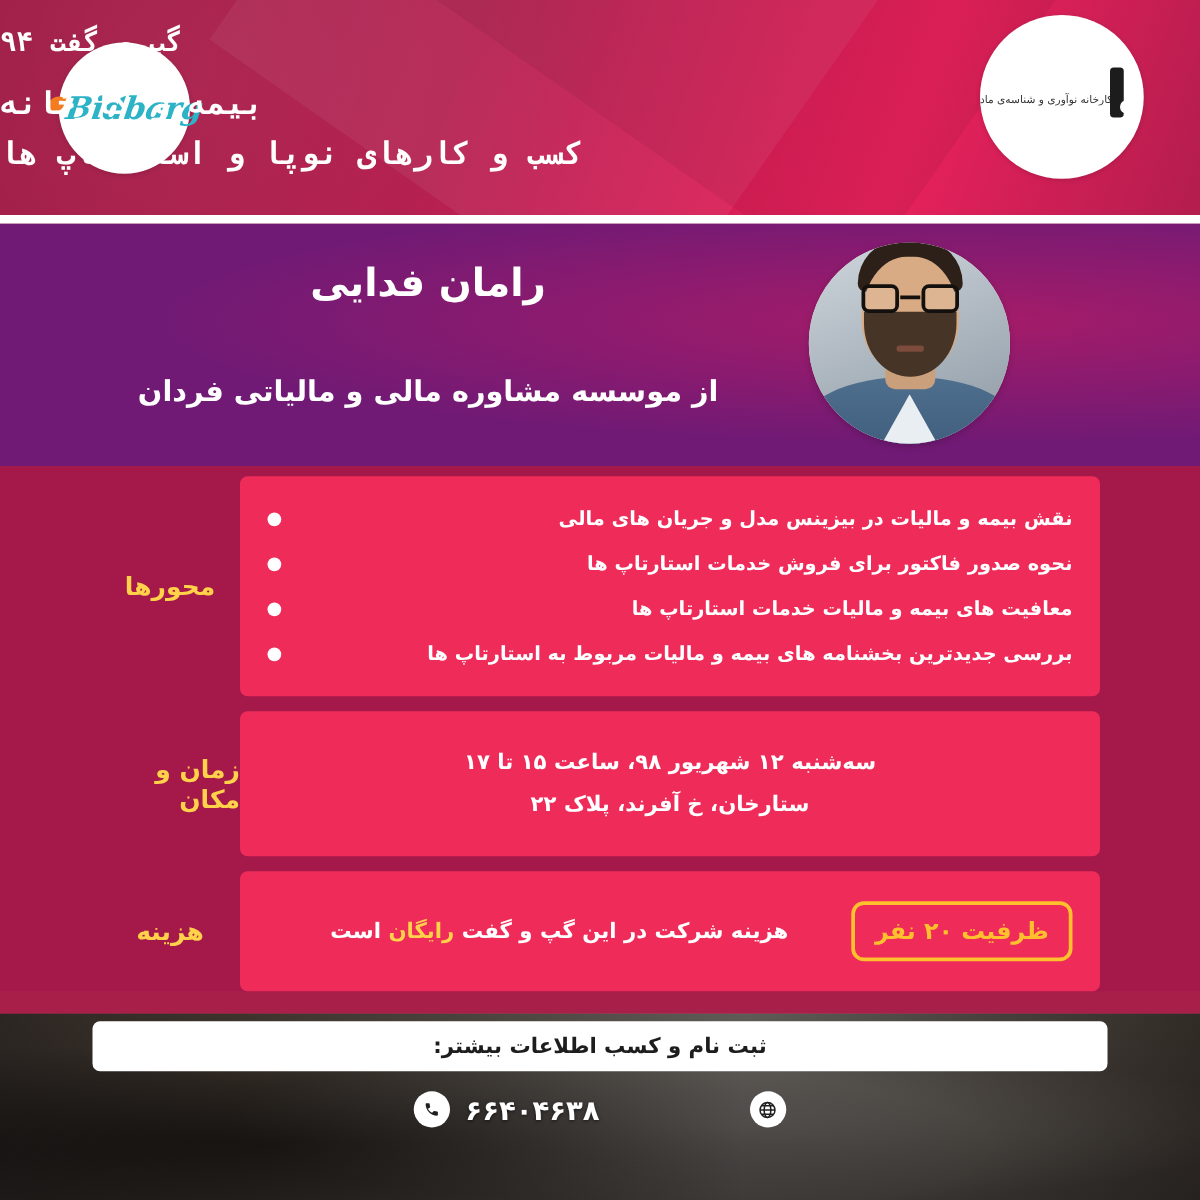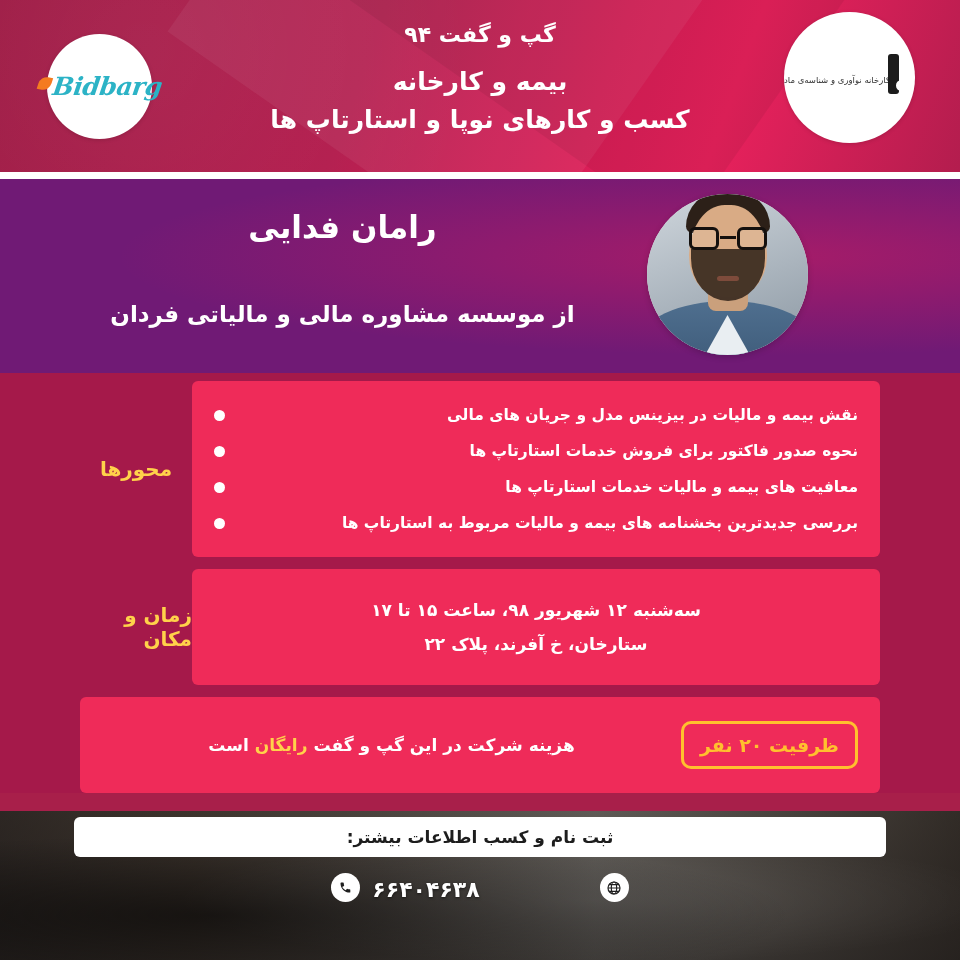--- a/index.html
+++ b/index.html
@@ -84,21 +84,21 @@
     position: absolute; left: 6px; top: 26px;
     width: 11px; height: 11px; border-radius: 50%;
     background: #ffffff;
   }
   .logo-right .cap {
     font-size: 8.5px; color: #333; margin-top: 4px; white-space: nowrap;
   }
 
   .header-text {
     position: absolute; left: 0; right: 0; top: 22px;
-    text-align: center; color: #ffffff;
+    text-align: left; color: #ffffff; font-family: Liberation Mono, monospace;
   }
   .kicker { font-size: 22px; font-weight: bold; letter-spacing: 0.3px; }
   .title1 { font-size: 25px; font-weight: bold; margin-top: 20px; }
   .title2 { font-size: 25px; font-weight: bold; margin-top: 9px; }
 
   .sep { height: 7px; background: #ffffff; }
 
   
   .speaker {
     position: relative; height: 194px;
@@ -367,20 +367,21 @@
       <div class="label">زمان و مکان</div>
     </div>
 
     <div class="band cost">
       <div class="panel">
         <div class="capacity">ظرفیت ۲۰ نفر</div>
         <div class="fee">
           <span>هزینه شرکت در این گپ و گفت </span><span class="free">رایگان</span><span> است</span>
         </div>
       </div>
+      <div class="label">هزینه</div>
     </div>
   </div>
 
   <div class="footer">
     <div class="blur"></div>
 
     <div class="cta">ثبت نام و کسب اطلاعات بیشتر:</div>
 
     <div class="contacts">
       <div class="contact">

